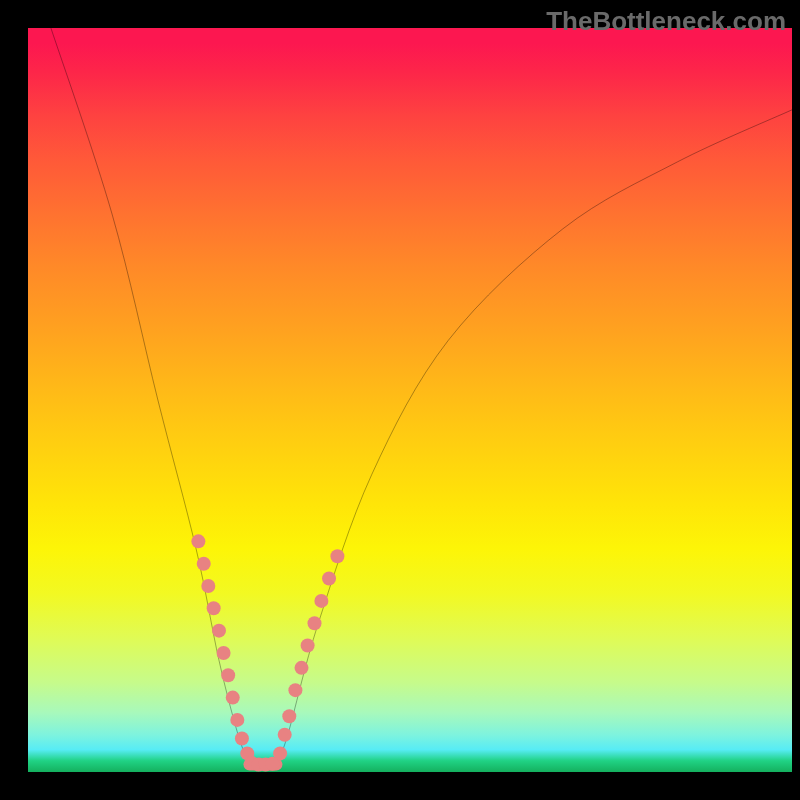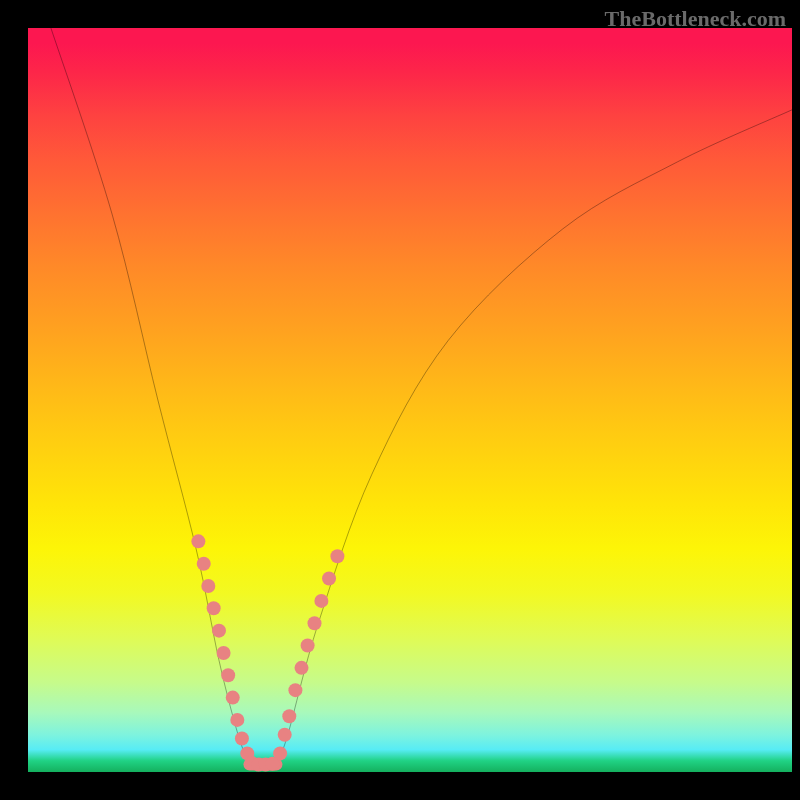--- a/index.html
+++ b/index.html
@@ -11,22 +11,22 @@
       width: 800px;
       height: 800px;
       background: #000;
       position: relative;
       overflow: hidden;
     }
     .watermark {
       position: absolute;
       top: 6px;
       right: 14px;
-      font-family: Liberation Serif, serif;
-      font-size: 22px;
+      font-family: Liberation Sans, sans-serif;
+      font-size: 26px;
       font-weight: bold;
       color: #6a6a6a;
       z-index: 10;
     }
     .chart-area {
       position: absolute;
       top: 28px;
       left: 28px;
       right: 8px;
       bottom: 28px;

